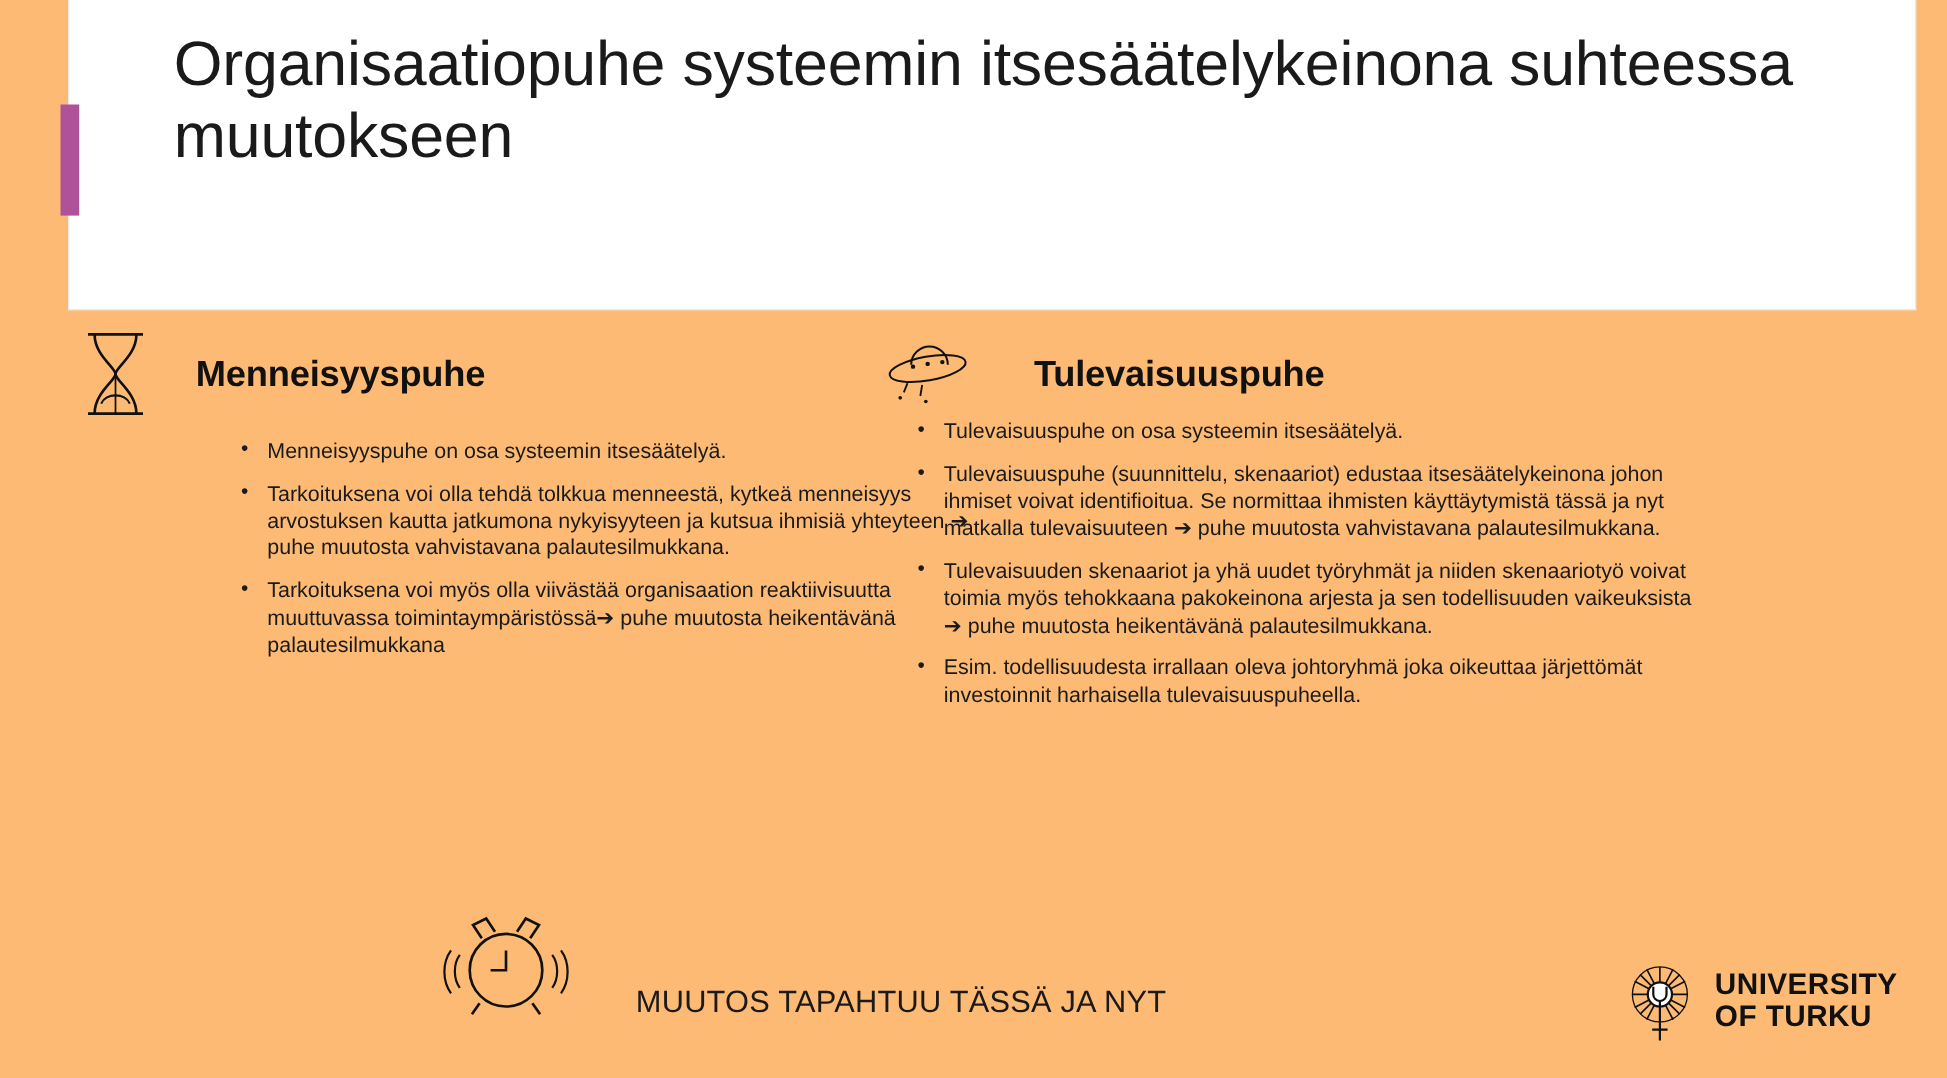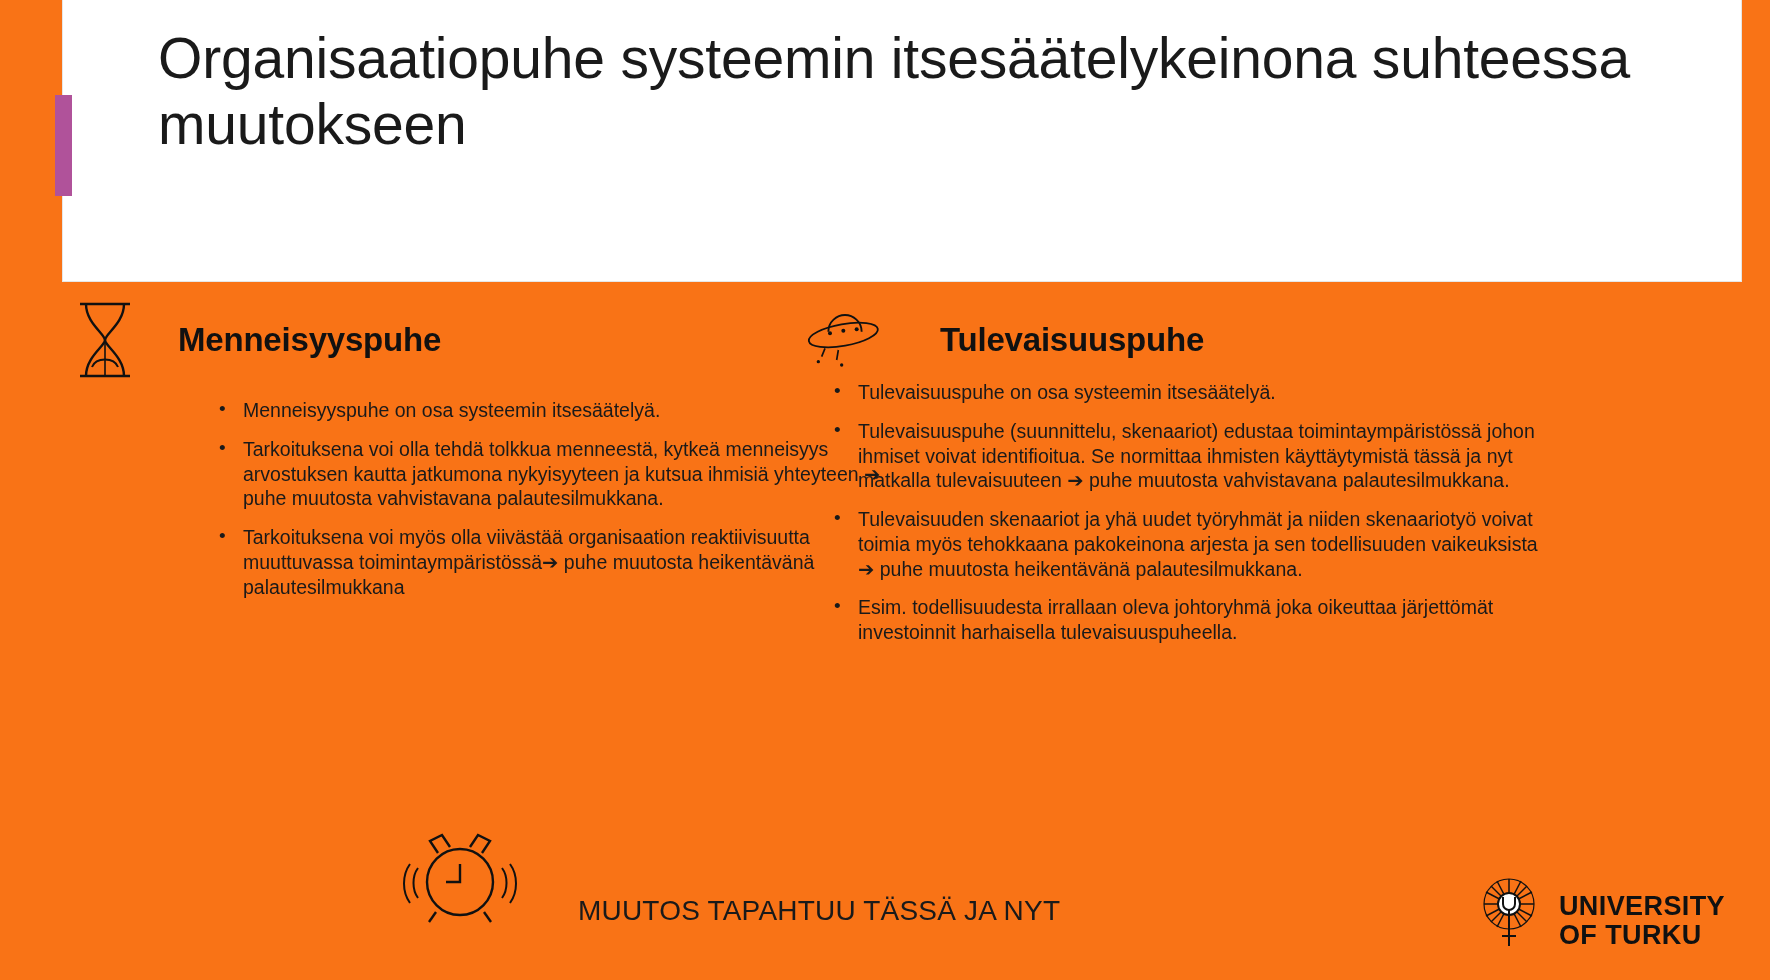--- a/index.html
+++ b/index.html
@@ -14,21 +14,21 @@
     font-family: "Liberation Sans", sans-serif;
     color: #1a1a1a;
     overflow: hidden;
   }
 
   .slide {
     position: absolute;
     left: 0; top: 0;
     width: 1770px;
     height: 980px;
-    background: #f97316;
+    background: #fdba74;
   }
 
   
   .title-box {
     position: absolute;
     left: 62px;
     top: 0px;
     width: 1680px;
     height: 282px;
     border: 1px solid #e6e6e6;
@@ -130,21 +130,21 @@
     color: #1a1a1a;
     letter-spacing: 0.2px;
   }
 
   
   .logo {
     position: absolute;
     right: 45px;
     top: 870px;
     display: flex;
-    align-items: flex-end;
+    align-items: center;
   }
   .logo-mark {
     width: 72px;
     height: 80px;
     margin-right: 14px;
   }
   .logo-text {
     font-size: 27px;
     font-weight: bold;
     line-height: 1.08;
@@ -197,21 +197,21 @@
           <line x1="46" y1="50" x2="44" y2="62" stroke-width="2"></line>
           <circle cx="22" cy="64" r="2" fill="#111" stroke="none"></circle>
           <circle cx="50" cy="68" r="2" fill="#111" stroke="none"></circle>
         </svg>
       </div>
       <div class="col-title">Tulevaisuuspuhe</div>
     </div>
     <div class="bl-wrap-right">
       <ul class="bullets">
         <li>Tulevaisuuspuhe on osa <b>systeemin itsesäätelyä.</b></li>
-        <li>Tulevaisuuspuhe (suunnittelu, skenaariot) edustaa <b>toimintaympäristössä</b> johon ihmiset voivat identifioitua. Se <b>normittaa</b> ihmisten käyttäytymistä tässä ja nyt matkalla tulevaisuuteen ➔ puhe muutosta <b>vahvistavana palautesilmukkana.</b></li>
+        <li>Tulevaisuuspuhe (suunnittelu, skenaariot) edustaa <b>itsesäätelykeinona</b> johon ihmiset voivat identifioitua. Se <b>normittaa</b> ihmisten käyttäytymistä tässä ja nyt matkalla tulevaisuuteen ➔ puhe muutosta <b>vahvistavana palautesilmukkana.</b></li>
         <li>Tulevaisuuden skenaariot ja yhä uudet työryhmät ja niiden skenaariotyö voivat toimia myös tehokkaana <b>pakokeinona</b> arjesta ja sen todellisuuden vaikeuksista ➔ puhe muutosta <b>heikentävänä palautesilmukkana.</b></li>
         <li>Esim. todellisuudesta irrallaan oleva johtoryhmä joka oikeuttaa järjettömät investoinnit harhaisella tulevaisuuspuheella.</li>
       </ul>
     </div>
   </div>
 
   <div class="footer-icon">
     <svg width="120" height="110" viewBox="0 0 120 110" fill="none" stroke="#111" stroke-width="2.4">
       <circle cx="60" cy="62" r="33"></circle>
       <path d="M38 33 L30 21 L42 15 L50 27"></path>

